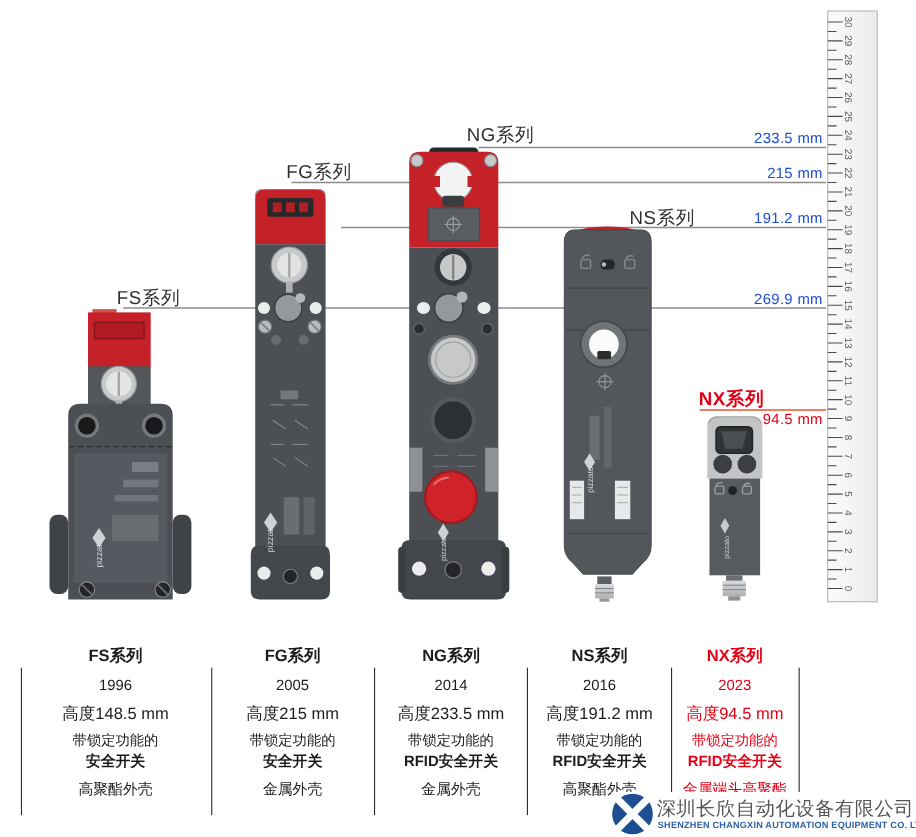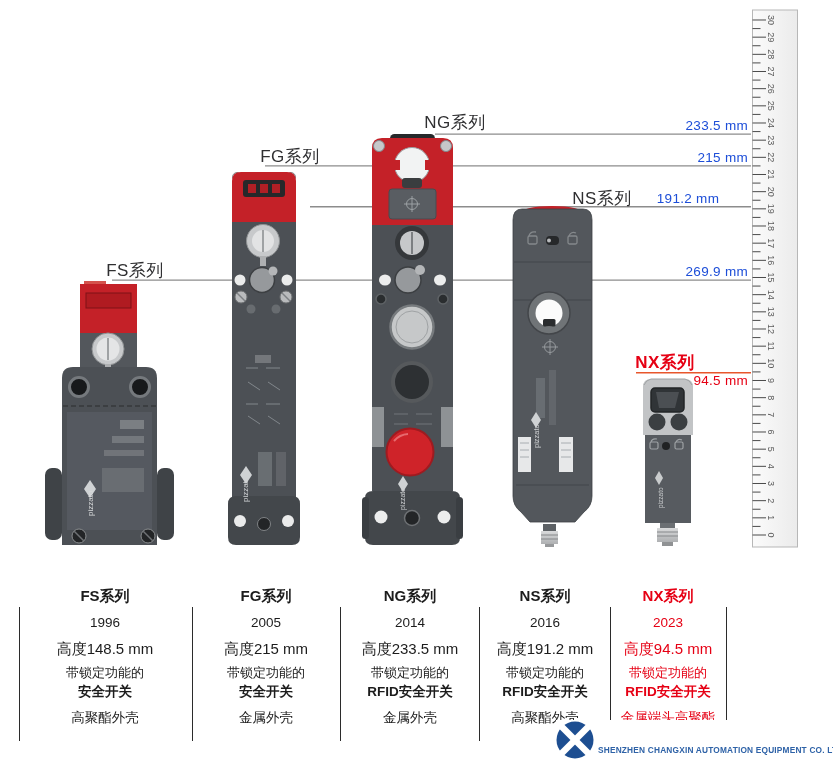--- a/index.html
+++ b/index.html
@@ -337,21 +337,21 @@
   </svg>
 
   <div class="series-label" style="left:80px;top:259px;">FS系列</div>
   <div class="series-label" style="left:235px;top:145px;">FG系列</div>
   <div class="series-label" style="left:400px;top:111px;">NG系列</div>
   <div class="series-label" style="left:547px;top:187px;">NS系列</div>
   <div class="series-label red" style="left:610px;top:351px;">NX系列</div>
 
   <div class="mm-label" style="right:85px;top:118px;">233.5 mm</div>
   <div class="mm-label" style="right:85px;top:150px;">215 mm</div>
-  <div class="mm-label" style="right:85px;top:191px;text-align:center;">191.2 mm</div>
+  <div class="mm-label" style="right:85px;top:191px;">191.2 mm</div>
   <div class="mm-label" style="right:85px;top:264px;">269.9 mm</div>
   <div class="mm-label red" style="right:85px;top:373px;">94.5 mm</div>
 
   <div class="tbl-divider" style="left:19px;"></div>
   <div class="tbl-divider" style="left:192px;"></div>
   <div class="tbl-divider" style="left:340px;"></div>
   <div class="tbl-divider" style="left:479px;"></div>
   <div class="tbl-divider" style="left:610px;"></div>
   <div class="tbl-divider" style="left:726px;"></div>
 
@@ -395,15 +395,16 @@
     <div class="tbl-f2">RFID安全开关</div>
     <div class="tbl-housing">金属端头高聚酯</div>
   </div>
 
   <div class="footer">
     <svg width="40" height="40" viewBox="0 0 40 40" style="left:0;top:1px;">
       <circle cx="19" cy="19" r="18.5" fill="#1d4e91"></circle>
       <line x1="5" y1="5" x2="33" y2="33" stroke="#ffffff" stroke-width="6.5"></line>
       <line x1="33" y1="5" x2="5" y2="33" stroke="#ffffff" stroke-width="6.5"></line>
     </svg>
+    <div class="cn">深圳长欣自动化设备有限公司</div>
     <div class="en">SHENZHEN CHANGXIN AUTOMATION EQUIPMENT CO. LTD</div>
   </div>
 </div>
 
 </body></html>

